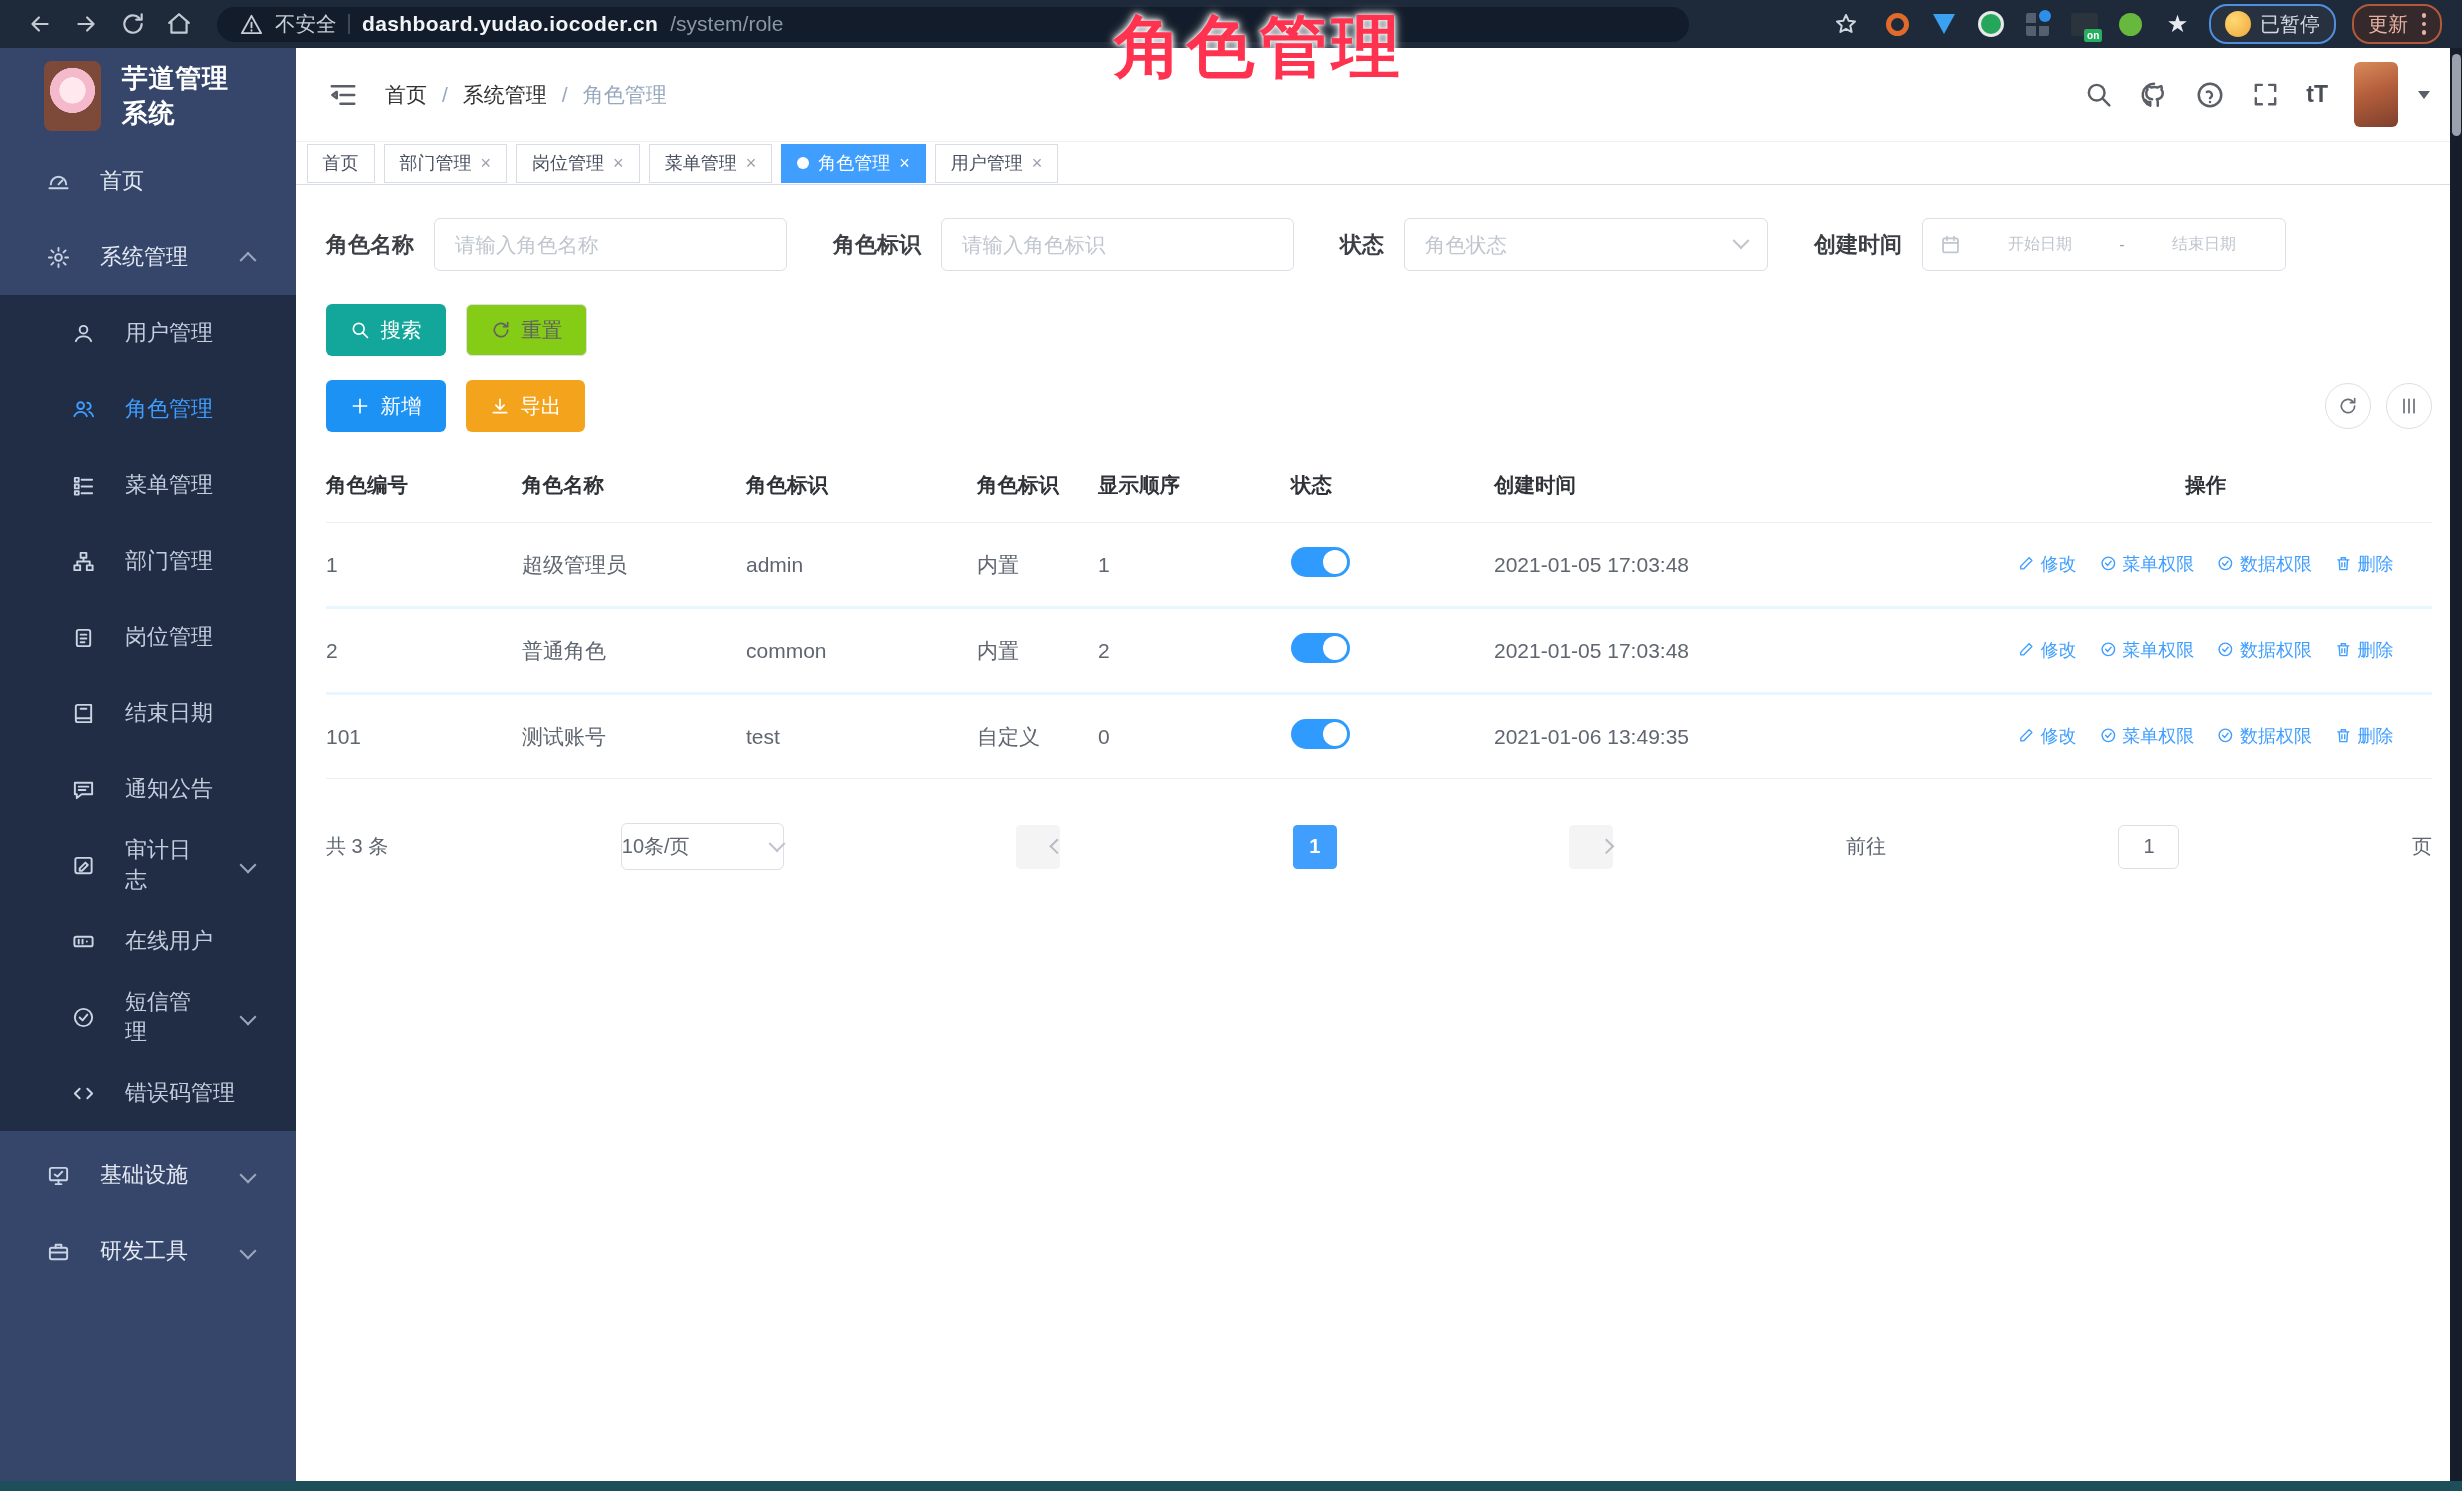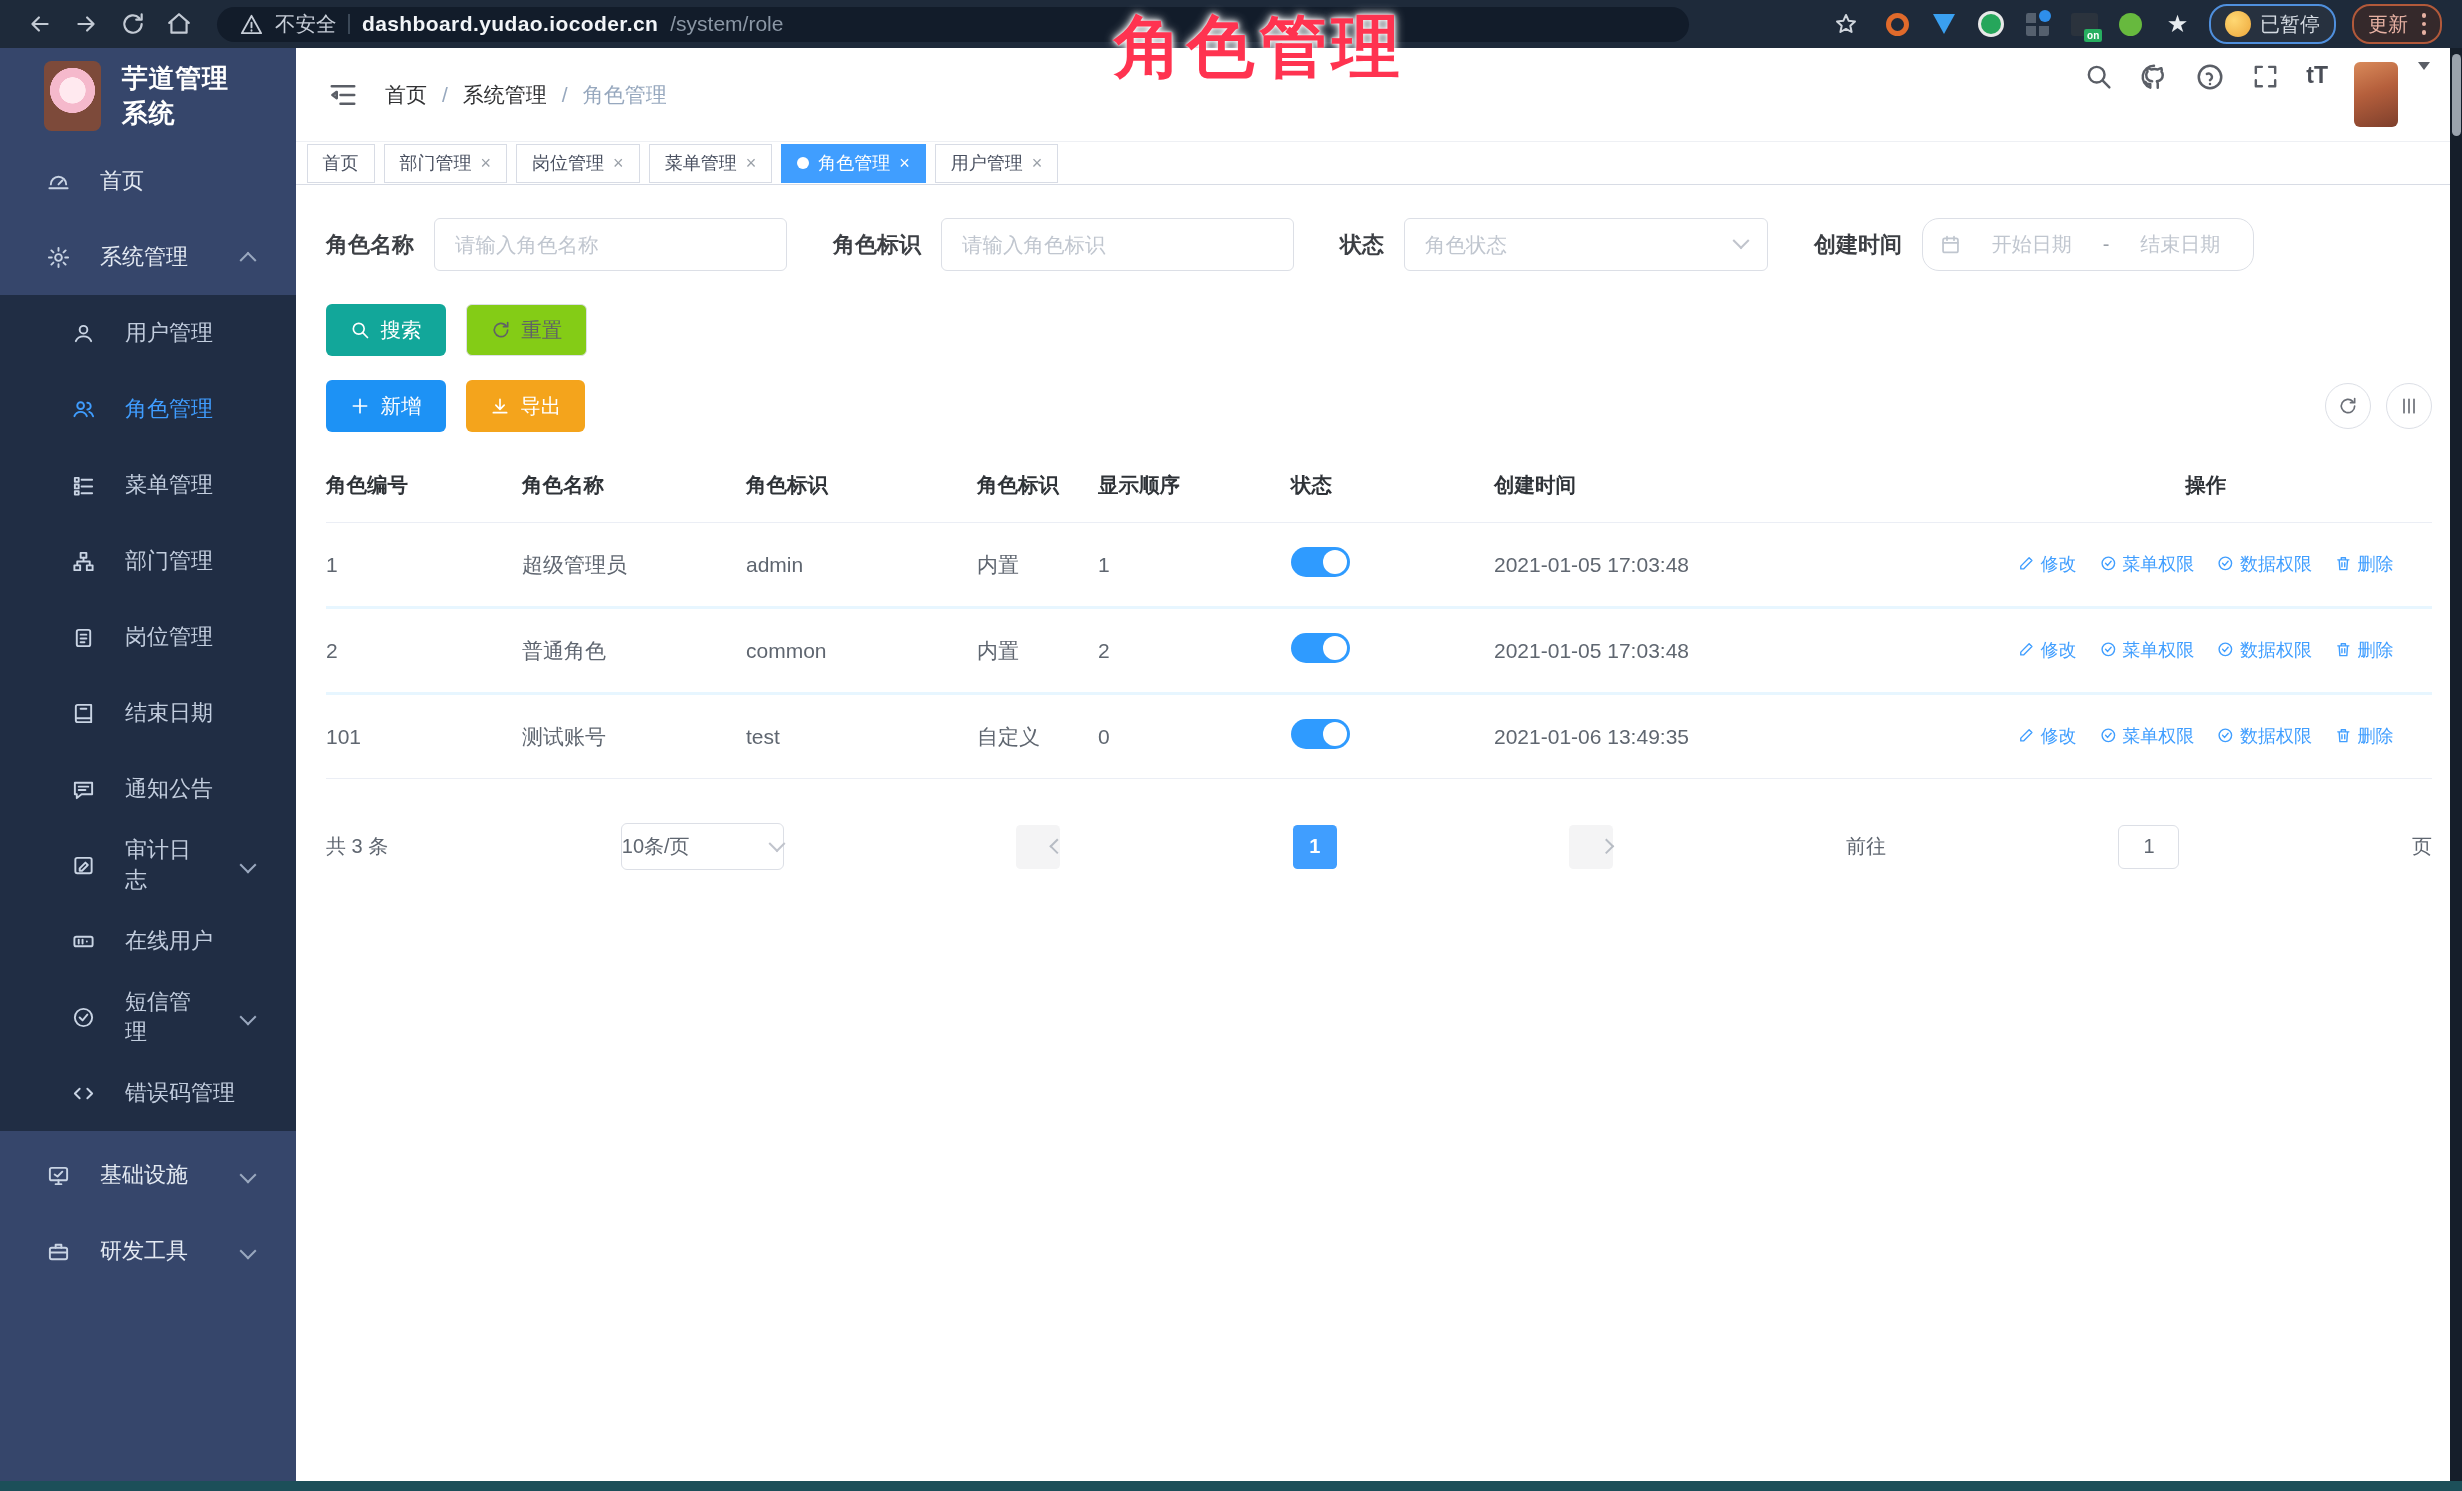--- a/index.html
+++ b/index.html
@@ -52,21 +52,21 @@
   .grp{margin-top:6px}
 
   .main{flex:1;display:flex;flex-direction:column;background:#fff}
 
   
   .navbar{height:93px;display:flex;align-items:center;padding:0 32px;background:#fff}
   .hamburger{color:#5a5e66;margin-right:27px}
   .crumbs{display:flex;align-items:center;gap:15px;font-size:21px;color:#303133}
   .crumbs .sep{color:#97a8be}
   .crumbs .last{color:#97a8be}
-  .nav-icons{margin-left:auto;display:flex;align-items:flex-start;gap:26px;color:#5a5e66}
+  .nav-icons{margin-left:auto;display:flex;align-items:center;gap:26px;color:#5a5e66}
   .tt{font-size:23px;font-weight:bold;color:#4a4e57}
   .avatar{width:44px;height:65px;border-radius:6px;background:linear-gradient(160deg,#d98a5a 0%,#b55f3c 45%,#7e3f2c 100%)}
   .caret{width:0;height:0;border-left:6.8px solid transparent;border-right:6.8px solid transparent;border-top:8.3px solid #5a5e66;margin-left:-6px}
 
   
   .tags{height:44px;display:flex;align-items:center;gap:9px;padding:0 10.6px;background:#fff;border-top:0.8px solid #eef0f4;border-bottom:0.8px solid #d8dce5}
   .tag{height:39px;display:flex;align-items:center;gap:9px;padding:0 15px;border:0.8px solid #d8dce5;background:#fff;color:#495060;font-size:18px;cursor:pointer}
   .tag .x{font-size:18px;color:#9aa0a8;line-height:1}
   .tag.active{background:#409eff;border-color:#409eff;color:#fff}
   .tag.active .x{color:#fff}
@@ -74,21 +74,21 @@
 
   
   .content{padding:33px 30px 0 30px;flex:1;position:relative}
   .filter-row{display:flex;align-items:center;flex-wrap:nowrap}
   .f-label{font-size:22px;font-weight:bold;color:#3c3f44;margin-right:20px;white-space:nowrap}
   .f-input{width:353px;height:53px;border:1.5px solid #dcdfe6;border-radius:6px;padding:0 20px;font-size:20.5px;color:#606266;outline:none}
   .f-input::placeholder{color:#c0c6cf}
   .gap{width:46px;flex:none}
   .f-select{width:364px;height:53px;border:1.5px solid #dcdfe6;border-radius:6px;display:flex;align-items:center;padding:0 20px;color:#c0c6cf;font-size:20.5px}
   .f-select .arrow{border-color:#c0c4cc;margin-left:auto;transform:rotate(45deg) translate(-3px,-3px)}
-  .f-date{width:332px;height:53px;border:1.5px solid #dcdfe6;border-radius:17px;display:flex;align-items:center;gap:15px;padding:0 16.7px;color:#c0c6cf;font-size:20px}
+  .f-date{width:364px;height:53px;border:1.5px solid #dcdfe6;border-radius:6px;display:flex;align-items:center;gap:15px;padding:0 16.7px;color:#c0c6cf;font-size:16px}
   .f-date .ph{flex:1;text-align:center}
   .f-date .rs{color:#9aa0a8}
 
   .btn-row{margin-top:33px;display:flex;align-items:center;gap:20px}
   .btn{height:52px;border-radius:6px;font-size:20.5px;display:inline-flex;align-items:center;gap:10.6px;padding:0 24px;border:none;cursor:pointer;color:#fff}
   .btn-search{background:#12a79a}
   .btn-reset{background:#84cc16;border:1.5px solid #dcdfe6;color:#606266}
   .btn-add{background:#1d92f5}
   .btn-export{background:#f4a41c}
   .circle-btns{margin-left:auto;display:flex;gap:15px}

